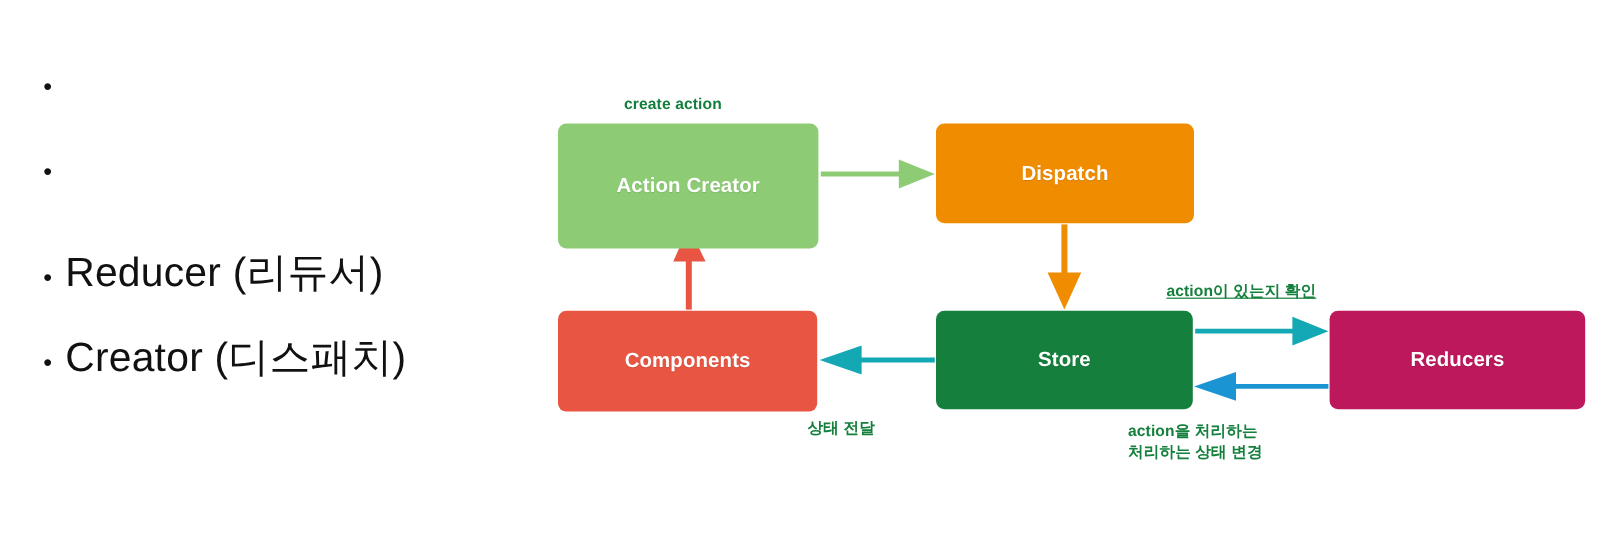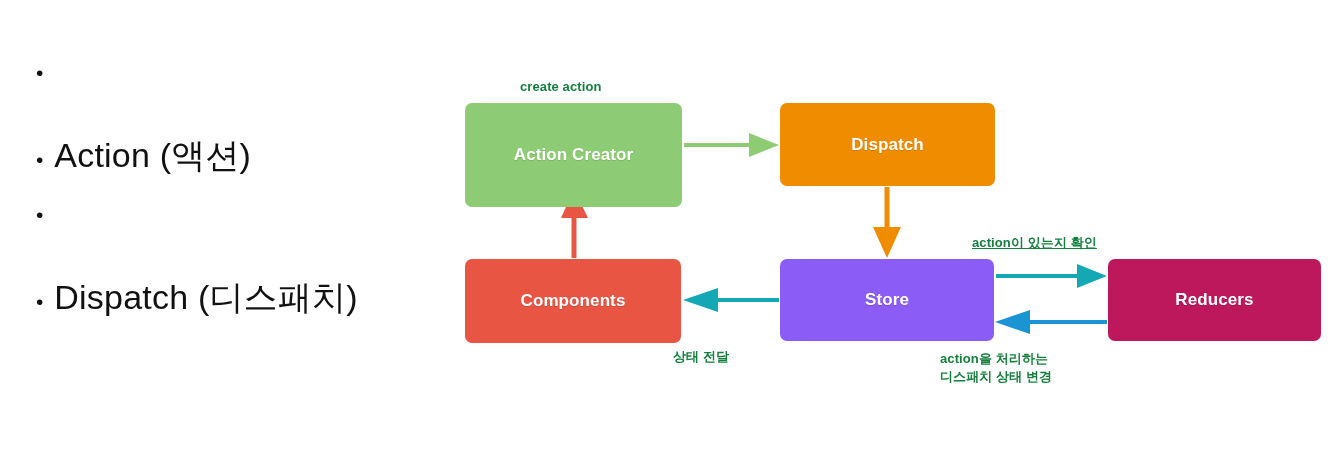--- a/index.html
+++ b/index.html
@@ -75,21 +75,21 @@
   #node-dispatch {
     left: 780px; top: 103px; width: 215px; height: 83px;
     background: #F08C00;
   }
   #node-components {
     left: 465px; top: 259px; width: 216px; height: 84px;
     background: #E85643;
   }
   #node-store {
     left: 780px; top: 259px; width: 214px; height: 82px;
-    background: #8b5cf6;
+    background: #15803d;
   }
   #node-reducers {
     left: 1108px; top: 259px; width: 213px; height: 82px;
     background: #be185d;
   }
 
   .edge-label {
     position: absolute;
     font-size: 13px;
     font-weight: bold;
@@ -117,30 +117,30 @@
 <div id="page">
 
   <div id="bullet-list">
 
     <div class="bullet-row">
       <span class="bullet-dot">•</span>
     </div>
 
     <div class="bullet-row">
       <span class="bullet-dot">•</span>
-      <span class="bullet-text">Action (액션)</span>
-    </div>
-
-    <div class="bullet-row">
-      <span class="bullet-dot">•</span>
-    </div>
-
-    <div class="bullet-row">
-      <span class="bullet-dot">•</span>
-      <span class="bullet-text">Dispatch (디스패치)</span>
+    </div>
+
+    <div class="bullet-row">
+      <span class="bullet-dot">•</span>
+      <span class="bullet-text">Reducer (리듀서)</span>
+    </div>
+
+    <div class="bullet-row">
+      <span class="bullet-dot">•</span>
+      <span class="bullet-text">Creator (디스패치)</span>
     </div>
 
   </div>
 
   <div id="diagram">
 
     <svg class="arrows" viewBox="0 0 1331 449">
 
       <g>
         <line x1="684" y1="145" x2="755" y2="145" stroke="#8DCC74" stroke-width="4"></line>
@@ -195,18 +195,18 @@
     </div>
 
     <div class="edge-label" id="label-create-action">create action</div>
 
     <div class="edge-label" id="label-state-pass">상태 전달</div>
 
     <div class="edge-label" id="label-check-action">action이 있는지 확인</div>
 
     <div class="edge-label" id="label-reduce-logic">
       <div>action을 처리하는</div>
-      <div>디스패치 상태 변경</div>
+      <div>처리하는 상태 변경</div>
     </div>
 
   </div>
 
 </div>
 
 </body></html>

